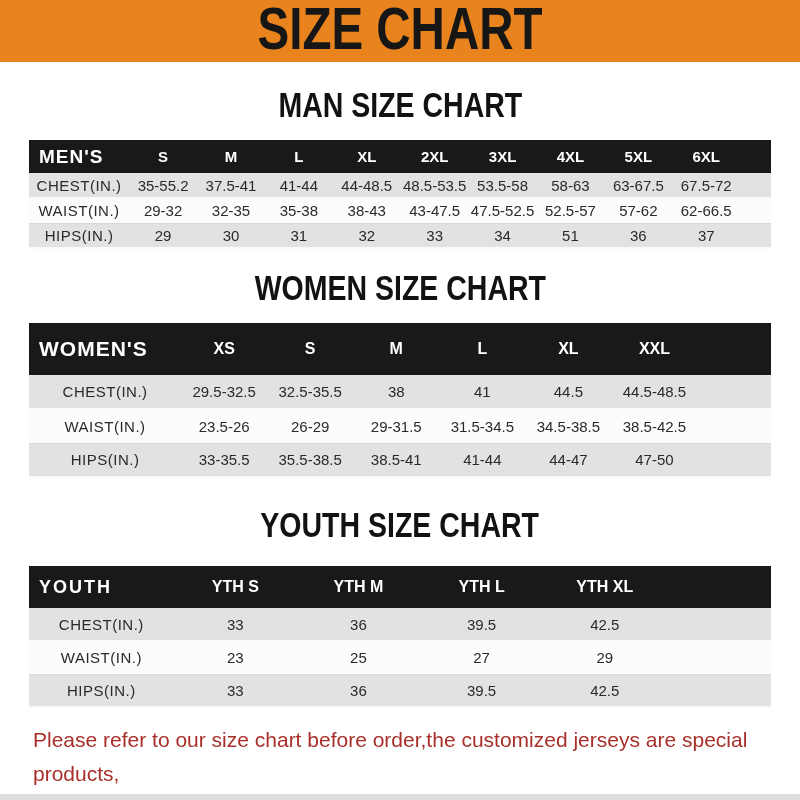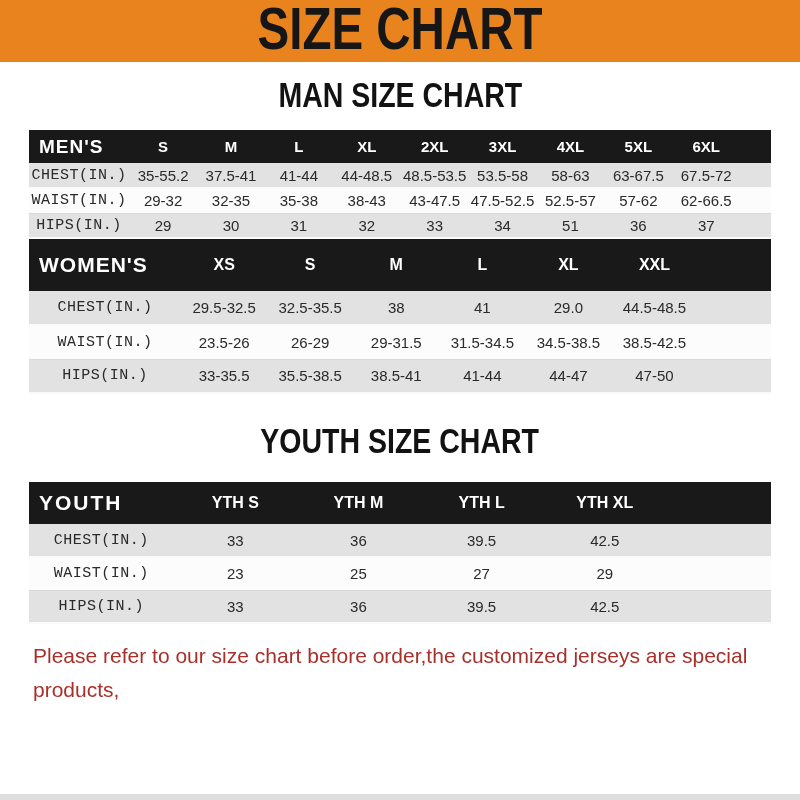--- a/index.html
+++ b/index.html
@@ -38,21 +38,21 @@
   }
   .section-heading .condensed {
     display: inline-block;
     font-size: 30px;
     font-weight: bold;
     color: #121212;
     transform: scale(0.95, 1.18);
     letter-spacing: 0px;
     white-space: nowrap;
   }
-  .heading-men   { margin-top: 16px; margin-bottom: 16px; }
+  .heading-men   { margin-top: 26px; margin-bottom: 16px; }
   .heading-women { margin-top: 22px; margin-bottom: 16px; }
   .heading-youth { margin-top: 30px; margin-bottom: 22px; }
 
   
   .size-table {
     width: 742px;
     margin: 0 auto;
     border-collapse: collapse;
     table-layout: fixed;
   }
@@ -67,21 +67,21 @@
     letter-spacing: 1px;
     white-space: nowrap;
   }
   .size-table tbody td {
     text-align: center;
     color: #2a2a2a;
     font-size: 15px;
     padding: 0;
     white-space: nowrap;
   }
-  .size-table tbody td.row-label { letter-spacing: 0.5px; font-family: Liberation Mono, monospace; }
+  .size-table tbody td.row-label { letter-spacing: 0.5px; }
   .size-table tbody tr { border-bottom: 2px solid #fafafa; }
   .size-table tbody tr:nth-child(odd)  { background: #e2e2e2; }
   .size-table tbody tr:nth-child(even) { background: #fcfcfc; border-bottom: 1px solid #d9d9d9; }
 
   
   .men thead tr { height: 33px; }
   .men thead th.corner { font-size: 19px; }
   .men thead th { font-size: 15px; }
   .men tbody tr { height: 25px; }
   .men col.label  { width: 13.5%; }
@@ -92,21 +92,21 @@
   .women thead tr { height: 52px; }
   .women thead th.corner { font-size: 21px; }
   .women thead th { font-size: 16px; }
   .women tbody tr { height: 34px; }
   .women col.label  { width: 20.5%; }
   .women col.size   { width: 11.6%; }
   .women col.filler { width: 9.9%; }
 
   
   .youth thead tr { height: 42px; }
-  .youth thead th.corner { font-size: 21px; letter-spacing: 2px; }
+  .youth thead th.corner { font-size: 18px; letter-spacing: 2px; }
   .youth thead th { font-size: 16px; }
   .youth tbody tr { height: 33px; }
   .youth col.label  { width: 19.5%; }
   .youth col.size   { width: 16.6%; }
   .youth col.filler { width: 14.1%; }
 
   
   .disclaimer {
     margin: 15px 20px 0 33px;
     color: #A8302A;
@@ -200,20 +200,23 @@
           <td>51</td>
           <td>36</td>
           <td>37</td>
           <td></td>
         </tr>
       </tbody>
   </table>
 </section>
 
 <section>
+  <h2 class="section-heading heading-women">
+    <span class="condensed">WOMEN SIZE CHART</span>
+  </h2>
   <table class="size-table women">
       <colgroup>
         <col class="label">
         <col class="size">
         <col class="size">
         <col class="size">
         <col class="size">
         <col class="size">
         <col class="size">
         <col class="filler">
@@ -230,21 +233,21 @@
           <th></th>
         </tr>
       </thead>
     <tbody>
         <tr>
           <td class="row-label">CHEST(IN.)</td>
           <td>29.5-32.5</td>
           <td>32.5-35.5</td>
           <td>38</td>
           <td>41</td>
-          <td>29.0</td>
+          <td>44.5</td>
           <td>44.5-48.5</td>
           <td></td>
         </tr>
         <tr>
           <td class="row-label">WAIST(IN.)</td>
           <td>23.5-26</td>
           <td>26-29</td>
           <td>29-31.5</td>
           <td>31.5-34.5</td>
           <td>34.5-38.5</td>

